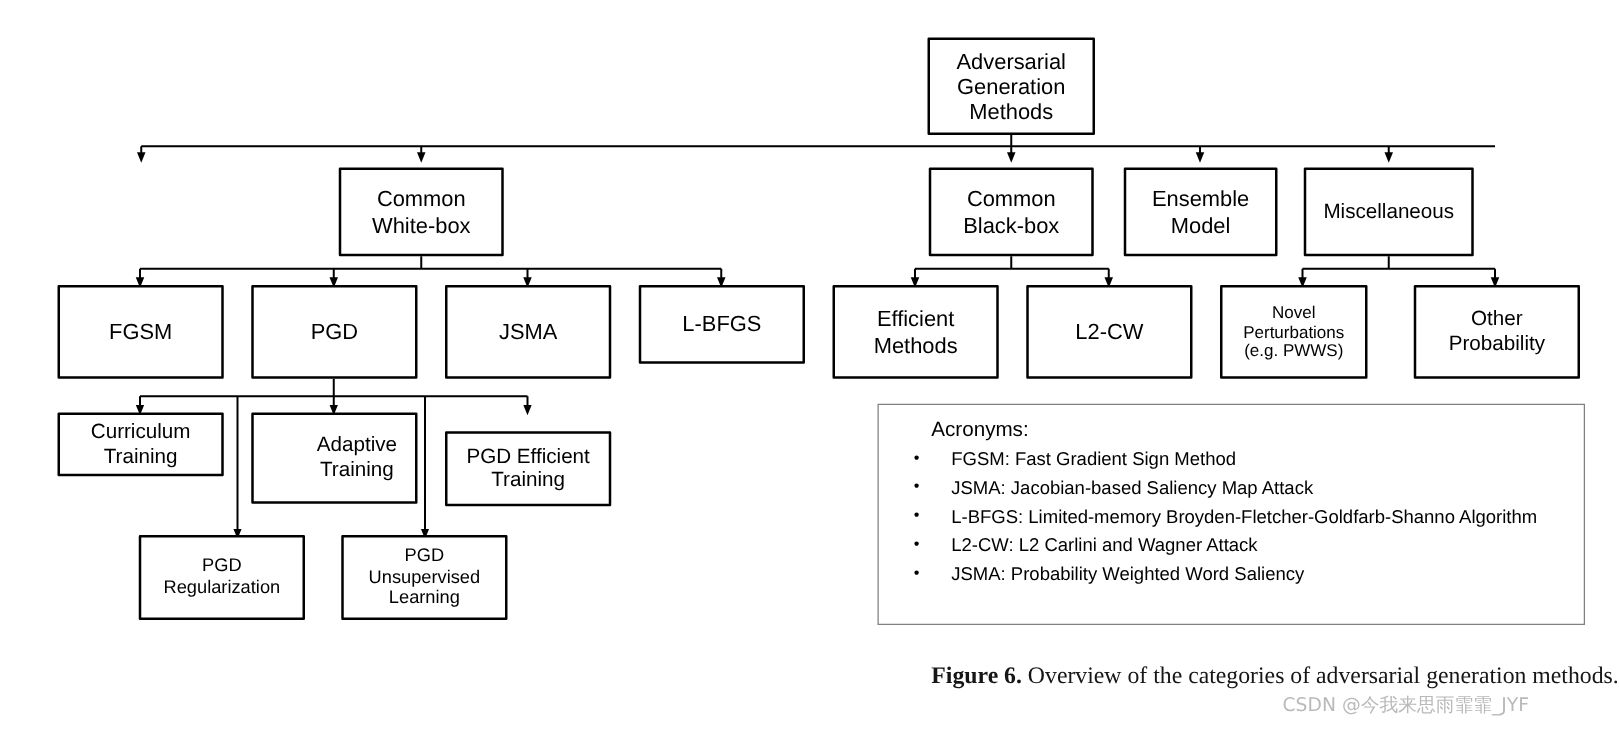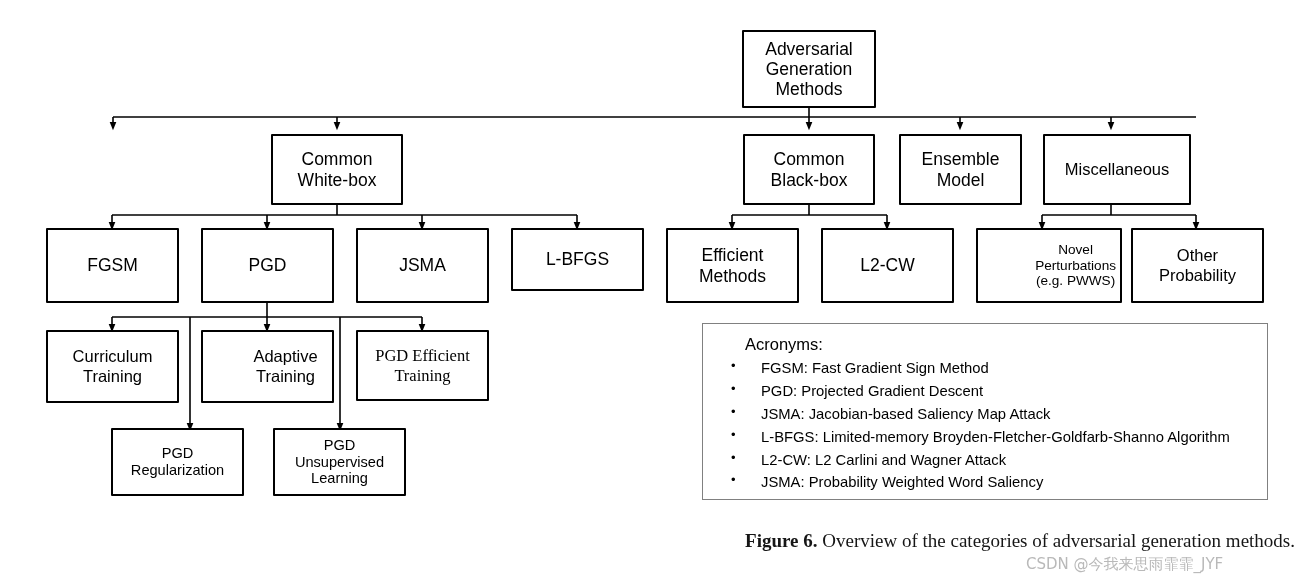--- a/index.html
+++ b/index.html
@@ -162,21 +162,21 @@
 White-box</span>
   </div>
   <div class="node fs18" style="left:743px; top:134px; width:132px; height:71px;">
     <span>Common
 Black-box</span>
   </div>
   <div class="node fs18" style="left:899px; top:134px; width:123px; height:71px;">
     <span>Ensemble
 Model</span>
   </div>
-  <div class="node fs17" style="left:1043px; top:134px; width:148px; height:71px;">
+  <div class="node fs17" style="left:1043px; top:134px; width:136px; height:71px;">
     <span>Miscellaneous</span>
   </div>
 
   <div class="node fs18" style="left:46px; top:228px; width:133px; height:75px;">
     <span>FGSM</span>
   </div>
   <div class="node fs18" style="left:201px; top:228px; width:133px; height:75px;">
     <span>PGD</span>
   </div>
   <div class="node fs18" style="left:356px; top:228px; width:133px; height:75px;">
@@ -187,58 +187,57 @@
   </div>
 
   <div class="node fs18" style="left:666px; top:228px; width:133px; height:75px;">
     <span>Efficient
 Methods</span>
   </div>
   <div class="node fs18" style="left:821px; top:228px; width:133px; height:75px;">
     <span>L2-CW</span>
   </div>
 
-  <div class="node fs14" style="left:976px; top:228px; width:146px; height:75px;justify-content:flex-end;">
+  <div class="node fs14" style="left:976px; top:228px; width:118px; height:75px;">
     <span>Novel
 Perturbations
 (e.g. PWWS)</span>
   </div>
   <div class="node fs17" style="left:1131px; top:228px; width:133px; height:75px;">
     <span>Other
 Probability</span>
   </div>
 
-  <div class="node fs17" style="left:46px; top:330px; width:133px; height:73px;">
+  <div class="node fs17" style="left:46px; top:330px; width:133px; height:51px;">
     <span>Curriculum
 Training</span>
   </div>
   <div class="node fs17" style="left:201px; top:330px; width:133px; height:73px;padding-left:40px;">
     <span>Adaptive
 Training</span>
   </div>
-  <div class="node fs17" style="left:356px; top:330px; width:133px; height:71px;font-family:Liberation Serif, serif;">
+  <div class="node fs17" style="left:356px; top:345px; width:133px; height:60px;">
     <span>PGD Efficient
 Training</span>
   </div>
 
   <div class="node fs15" style="left:111px; top:428px; width:133px; height:68px;">
     <span>PGD
 Regularization</span>
   </div>
   <div class="node fs15" style="left:273px; top:428px; width:133px; height:68px;">
     <span>PGD
 Unsupervised
 Learning</span>
   </div>
 
   <div class="legend" style="left:702px; top:323px; width:566px; height:177px;">
     <div class="legend-title">Acronyms:</div>
     <ul class="legend-list">
       <li>FGSM: Fast Gradient Sign Method</li>
-      <li>PGD: Projected Gradient Descent</li>
       <li>JSMA: Jacobian-based Saliency Map Attack</li>
       <li>L-BFGS: Limited-memory Broyden-Fletcher-Goldfarb-Shanno Algorithm</li>
       <li>L2-CW: L2 Carlini  and Wagner  Attack</li>
       <li>JSMA: Probability  Weighted Word Saliency</li>
     </ul>
   </div>
 
   <div class="caption">
     <span class="fig-label">Figure 6.</span><span> Overview of the categories of adversarial generation methods.</span>
   </div>

